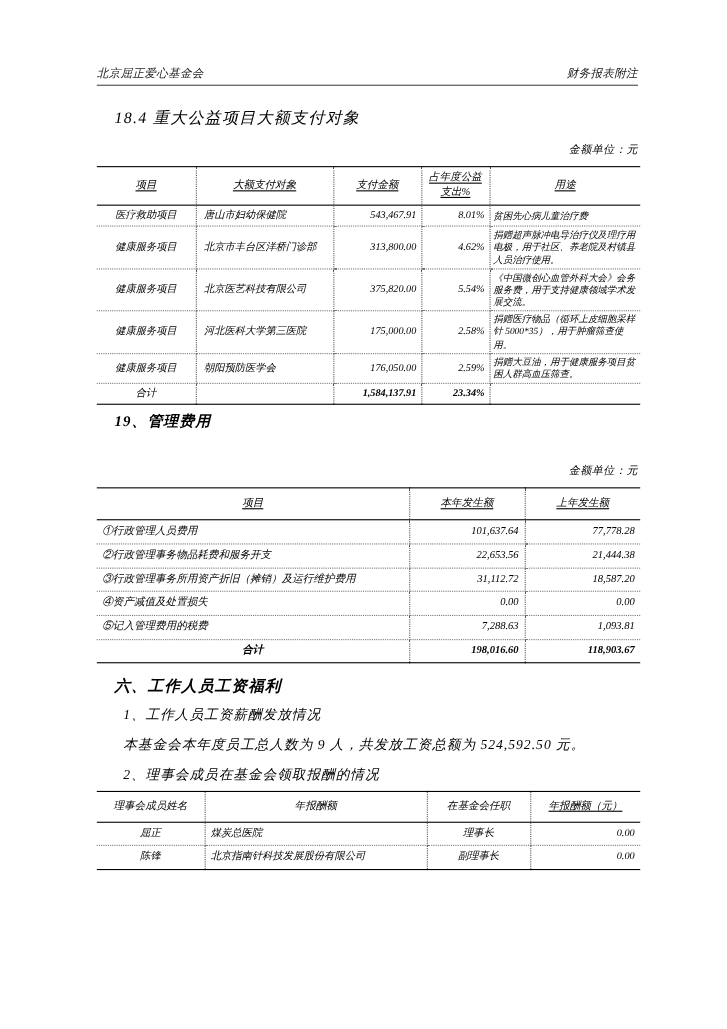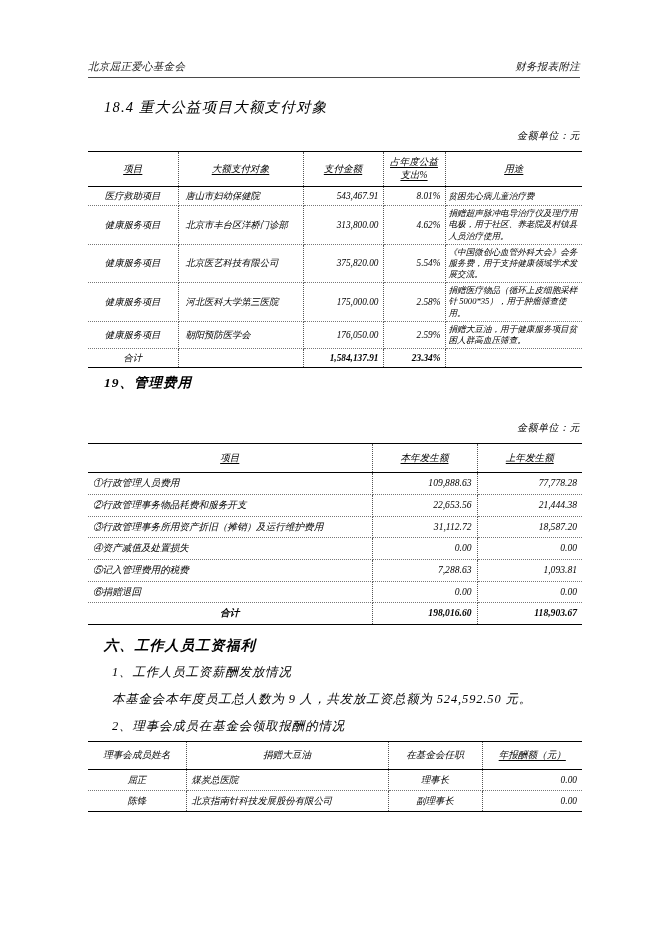--- a/index.html
+++ b/index.html
@@ -274,21 +274,21 @@
       <thead>
         <tr>
           <th><span class="u">项目</span></th>
           <th><span class="u">本年发生额</span></th>
           <th><span class="u">上年发生额</span></th>
         </tr>
       </thead>
       <tbody>
         <tr>
           <td class="item">①行政管理人员费用</td>
-          <td class="r">109,888.63</td>
+          <td class="r">101,637.64</td>
           <td class="r">77,778.28</td>
         </tr>
         <tr>
           <td class="item">②行政管理事务物品耗费和服务开支</td>
           <td class="r">22,653.56</td>
           <td class="r">21,444.38</td>
         </tr>
         <tr>
           <td class="item">③行政管理事务所用资产折旧（摊销）及运行维护费用</td>
           <td class="r">31,112.72</td>
@@ -296,25 +296,20 @@
         </tr>
         <tr>
           <td class="item">④资产减值及处置损失</td>
           <td class="r">0.00</td>
           <td class="r">0.00</td>
         </tr>
         <tr>
           <td class="item">⑤记入管理费用的税费</td>
           <td class="r">7,288.63</td>
           <td class="r">1,093.81</td>
-        </tr>
-        <tr>
-          <td class="item">⑥捐赠退回</td>
-          <td class="r">0.00</td>
-          <td class="r">0.00</td>
         </tr>
         <tr class="total">
           <td class="c">合计</td>
           <td class="r">198,016.60</td>
           <td class="r">118,903.67</td>
         </tr>
       </tbody>
     </table>
 
     <div class="spacer-md"></div>
@@ -327,21 +322,21 @@
     <table class="doc-table" id="t-board">
       <colgroup>
         <col style="width:98px">
         <col style="width:202px">
         <col style="width:94px">
         <col style="width:100px">
       </colgroup>
       <thead>
         <tr>
           <th><span>理事会成员姓名</span></th>
-          <th><span>捐赠大豆油</span></th>
+          <th><span>年报酬额</span></th>
           <th><span>在基金会任职</span></th>
           <th><span class="u">年报酬额（元）</span></th>
         </tr>
       </thead>
       <tbody>
         <tr>
           <td class="c">屈正</td>
           <td class="l">煤炭总医院</td>
           <td class="c">理事长</td>
           <td class="r">0.00</td>

